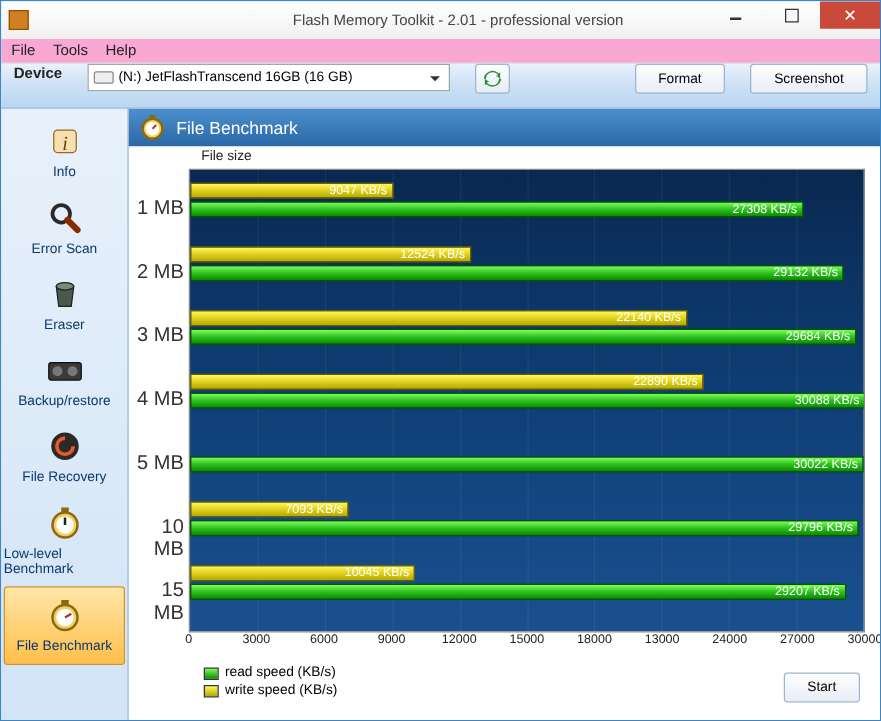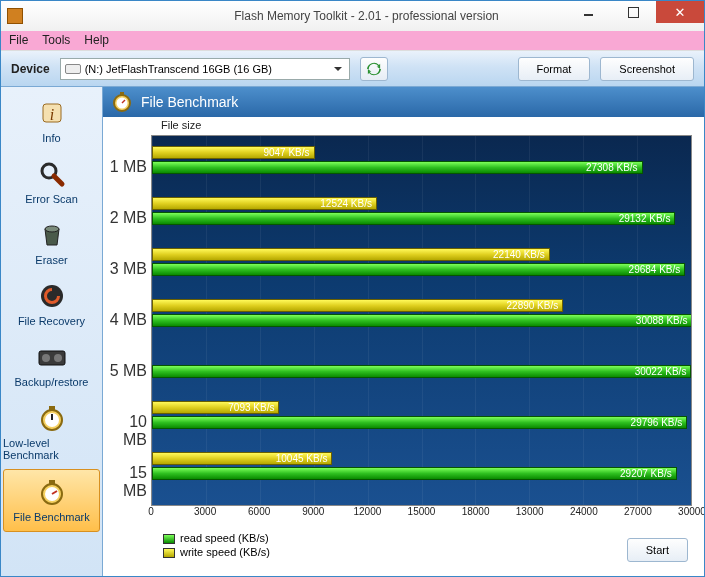--- a/index.html
+++ b/index.html
@@ -6,21 +6,21 @@
 body { font-family: "Segoe UI", Tahoma, sans-serif; font-size: 11px; background: #fff; width: 705px; height: 577px; overflow: hidden; border: 1px solid #3a87c7; }
 .titlebar { height: 30px; background: linear-gradient(#fff,#f0f0f0); display:flex; align-items:center; position:relative; }
 .titlebar .appicon { width:16px; height:16px; margin:0 6px; background:#d08020; border:1px solid #905000; }
 .titlebar .title { flex:1; text-align:center; font-size:12px; color:#444; }
 .winbtns { display:flex; height:22px; position:absolute; right:0; top:0;}
 .winbtn { width:45px; height:22px; display:flex; align-items:center; justify-content:center; font-size:13px; color:#333;}
 .winbtn.close { background:#c9493b; color:#fff; width:48px;}
 .winbtn.min::before{content:"";display:block;width:9px;height:1.5px;background:#333;margin-top:6px;}
 .winbtn.max::before{content:"";display:block;width:9px;height:9px;border:1.5px solid #333;}
 .menubar { height:20px; background:#f9a8d4; border-bottom:1px solid #ddd; padding:2px 8px; display:flex; gap:14px; font-size:12px; color:#222;}
-.toolbar { height:36px; background:linear-gradient(#eaf2fb,#cfe2f5 45%,#b9d6f0); border-bottom:1px solid #7aa9d4; display:flex; align-items:center; padding:0 10px; gap:10px;}
+.toolbar { height:36px; background:linear-gradient(#eaf2fb,#cfe2f5 45%,#b9d6f0); border-bottom:1px solid #7aa9d4; display:flex; align-items:flex-start; padding:0 10px; gap:20px;}
 .toolbar .lbl { font-weight:bold; color:#222; font-size:12px;}
 .select { flex:0 0 290px; height:22px; background:#fff; border:1px solid #9aa; display:flex; align-items:center; padding:0 4px; font-size:11px; gap:4px; position:relative;}
 .select .driveicon{width:16px;height:10px;background:#eee;border:1px solid #888;border-radius:2px;}
 .select .arrow{position:absolute;right:4px;top:4px;width:14px;height:14px;display:flex;align-items:center;justify-content:center;}
 .select .arrow::after{content:"";border:4px solid transparent;border-top-color:#333;margin-top:3px;}
 .iconbtn { width:28px; height:24px; background:linear-gradient(#fefefe,#e6edf5); border:1px solid #9db7d0; border-radius:3px; display:flex; align-items:center; justify-content:center;}
 .btn { height:24px; padding:0 18px; background:linear-gradient(#fefefe,#e7eef6); border:1px solid #9db7d0; border-radius:3px; font-size:11px; display:flex; align-items:center;}
 .toolbar .spacer{flex:1;}
 .main { display:flex; height:calc(577px - 30px - 20px - 36px - 2px);}
 .sidebar { width:102px; background:linear-gradient(#e8f1fb,#d2e4f6); border-right:1px solid #7aa9d4; display:flex; flex-direction:column; padding-top:4px;}
@@ -112,36 +112,36 @@
       <span class="icon">
           <svg width="26" height="28">
             <path d="M6 8h14l-2 16H8z" fill="#4a5a4a" stroke="#222"></path>
             <ellipse cx="13" cy="8" rx="7" ry="3" fill="#7a8a7a" stroke="#222"></ellipse>
           </svg>
         </span>
       <span>Eraser</span>
     </div>
     <div class="sideitem">
       <span class="icon">
-          <svg width="28" height="28">
-            <circle cx="14" cy="14" r="11" fill="#2a2a2a"></circle>
-            <path d="M14 6a8 8 0 108 8h-3a5 5 0 11-5-5V6z" fill="#e05a2a"></path>
-          </svg>
-        </span>
-      <span>File Recovery</span>
-    </div>
-    <div class="sideitem">
-      <span class="icon">
           <svg width="30" height="24">
             <rect x="2" y="6" width="26" height="14" rx="2" fill="#3a3a3a" stroke="#111"></rect>
             <circle cx="9" cy="13" r="4" fill="#777"></circle>
             <circle cx="21" cy="13" r="4" fill="#777"></circle>
           </svg>
         </span>
       <span>Backup/restore</span>
+    </div>
+    <div class="sideitem">
+      <span class="icon">
+          <svg width="28" height="28">
+            <circle cx="14" cy="14" r="11" fill="#2a2a2a"></circle>
+            <path d="M14 6a8 8 0 108 8h-3a5 5 0 11-5-5V6z" fill="#e05a2a"></path>
+          </svg>
+        </span>
+      <span>File Recovery</span>
     </div>
     <div class="sideitem">
       <span class="icon">
           <svg width="28" height="28">
             <circle cx="14" cy="16" r="10" fill="#f5d060" stroke="#8a6a10" stroke-width="2"></circle>
             <circle cx="14" cy="16" r="7" fill="#fff"></circle>
             <line x1="14" y1="16" x2="14" y2="10" stroke="#222" stroke-width="2"></line>
             <rect x="11" y="2" width="6" height="4" fill="#8a6a10"></rect>
           </svg>
         </span>

